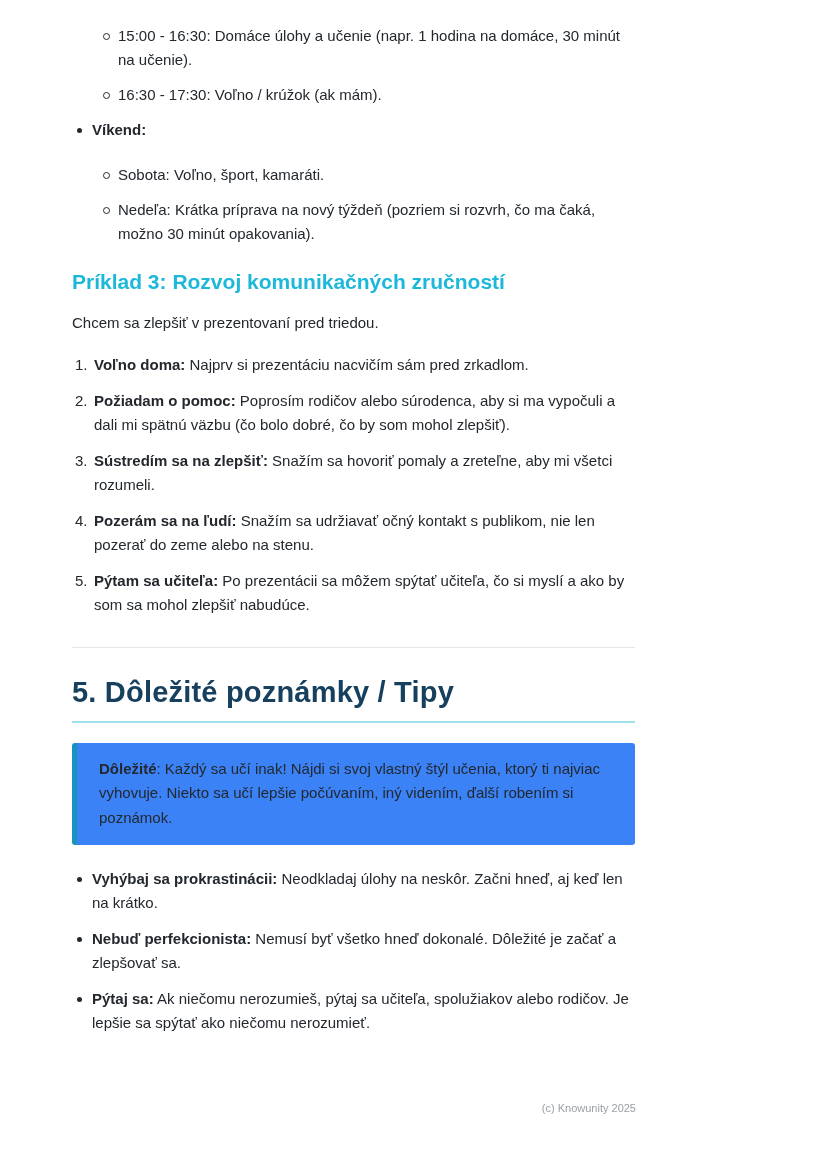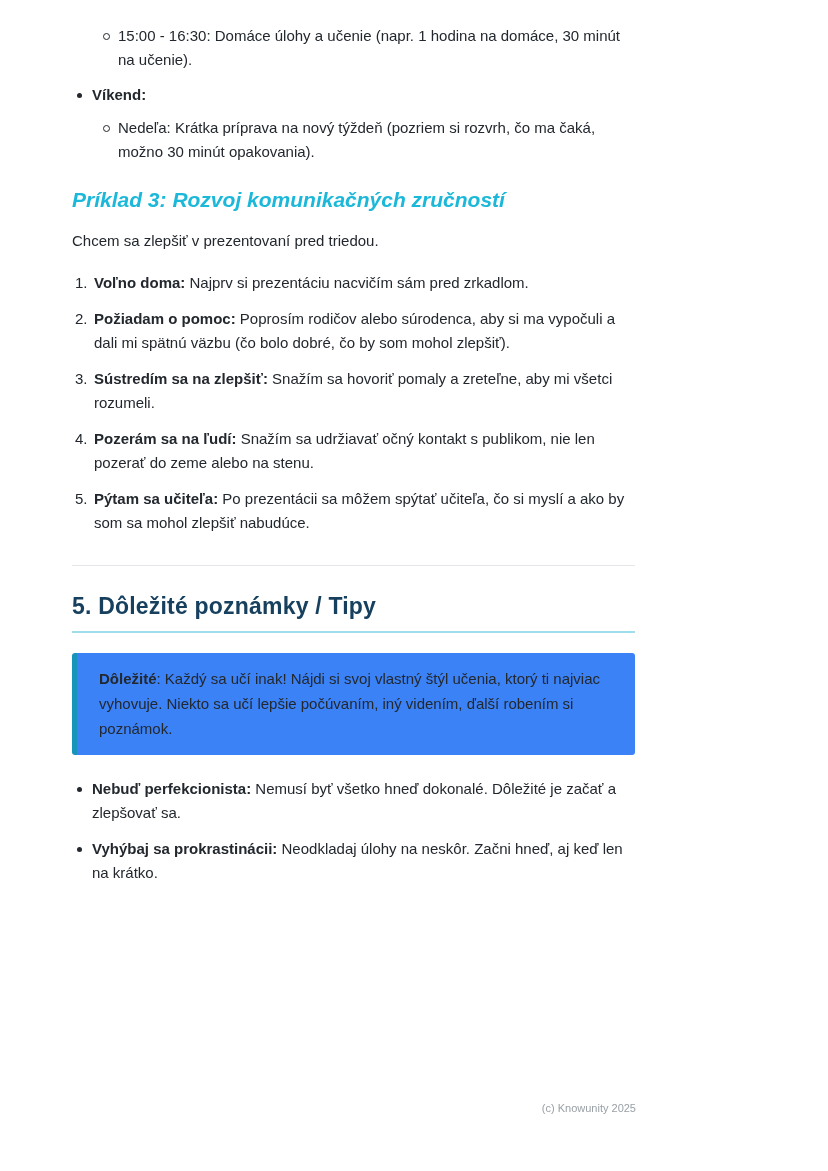--- a/index.html
+++ b/index.html
@@ -59,21 +59,20 @@
   .main-list .sub-list { margin-top: 9px; margin-left: -20px; }
 
   
   h2.teal-heading {
     margin-top: 22px;
     margin-bottom: 16px;
     font-size: 21px;
     line-height: 1.3;
     font-weight: 700;
     color: #1cb8d9;
-    font-style: italic;
   }
   .intro { margin-bottom: 18px; }
 
   ol.steps { counter-reset: step; margin-top: 4px; }
   ol.steps > li {
     position: relative;
     padding-left: 22px;
     margin-bottom: 12px;
     counter-increment: step;
   }
@@ -87,21 +86,21 @@
 
   hr.divider {
     border: none;
     border-top: 1px solid #e4e6e9;
     margin-top: 30px;
   }
 
   h1.section-heading {
     margin-top: 26px;
     margin-bottom: 10px;
-    font-size: 23px;
+    font-size: 29px;
     line-height: 1.25;
     font-weight: 700;
     color: #17405e;
     letter-spacing: 0.2px;
   }
   .heading-underline {
     height: 2px;
     width: 100%;
     background: #9fdfec;
     margin-bottom: 20px;
@@ -128,21 +127,21 @@
     position: absolute;
     left: 5px;
     top: 10px;
     width: 5px;
     height: 5px;
     border-radius: 50%;
     background: #23282e;
   }
 
   .weekend-block { margin-top: 10px; }
-  .weekend-label { display: inline-block; margin-bottom: 0; text-align: right; }
+  .weekend-label { display: inline-block; margin-bottom: 12px; text-align: right; }
 
   
   .footer {
     position: absolute;
     top: 1100px;
     right: 36px;
     font-size: 11px;
     color: #9aa0a6;
     z-index: 2;
   }
@@ -159,26 +158,32 @@
 </head>
 <body>
 
 <div class="page">
   <div class="content">
 
     <ul class="sub-list">
       <li>
         <span>15:00 - 16:30: Domáce úlohy a učenie (napr. 1 hodina na domáce, 30 minút na učenie).</span>
       </li>
+      <li>
+        <span>16:30 - 17:30: Voľno / krúžok (ak mám).</span>
+      </li>
     </ul>
 
     <ul class="main-list weekend-block">
       <li>
         <b class="weekend-label">Víkend:</b>
         <ul class="sub-list">
+          <li>
+            <span>Sobota: Voľno, šport, kamaráti.</span>
+          </li>
           <li>
             <span>Nedeľa: Krátka príprava na nový týždeň (pozriem si rozvrh, čo ma čaká, možno 30 minút opakovania).</span>
           </li>
         </ul>
       </li>
     </ul>
 
     <h2 class="teal-heading">Príklad 3: Rozvoj komunikačných zručností</h2>
     <p class="intro">Chcem sa zlepšiť v prezentovaní pred triedou.</p>
 
@@ -204,24 +209,27 @@
 
     <h1 class="section-heading">5. Dôležité poznámky / Tipy</h1>
     <div class="heading-underline"></div>
 
     <div class="callout">
       <b>Dôležité</b><span>: Každý sa učí inak! Nájdi si svoj vlastný štýl učenia, ktorý ti najviac vyhovuje. Niekto sa učí lepšie počúvaním, iný videním, ďalší robením si poznámok.</span>
     </div>
 
     <ul class="tips">
       <li>
+        <b>Vyhýbaj sa prokrastinácii:</b><span> Neodkladaj úlohy na neskôr. Začni hneď, aj keď len na krátko.</span>
+      </li>
+      <li>
         <b>Nebuď perfekcionista:</b><span> Nemusí byť všetko hneď dokonalé. Dôležité je začať a zlepšovať sa.</span>
       </li>
       <li>
-        <b>Vyhýbaj sa prokrastinácii:</b><span> Neodkladaj úlohy na neskôr. Začni hneď, aj keď len na krátko.</span>
+        <b>Pýtaj sa:</b><span> Ak niečomu nerozumieš, pýtaj sa učiteľa, spolužiakov alebo rodičov. Je lepšie sa spýtať ako niečomu nerozumieť.</span>
       </li>
     </ul>
 
   </div>
 
   <div class="footer">(c) Knowunity 2025</div>
   <div class="right-bar"></div>
 </div>
 
 </body></html>

